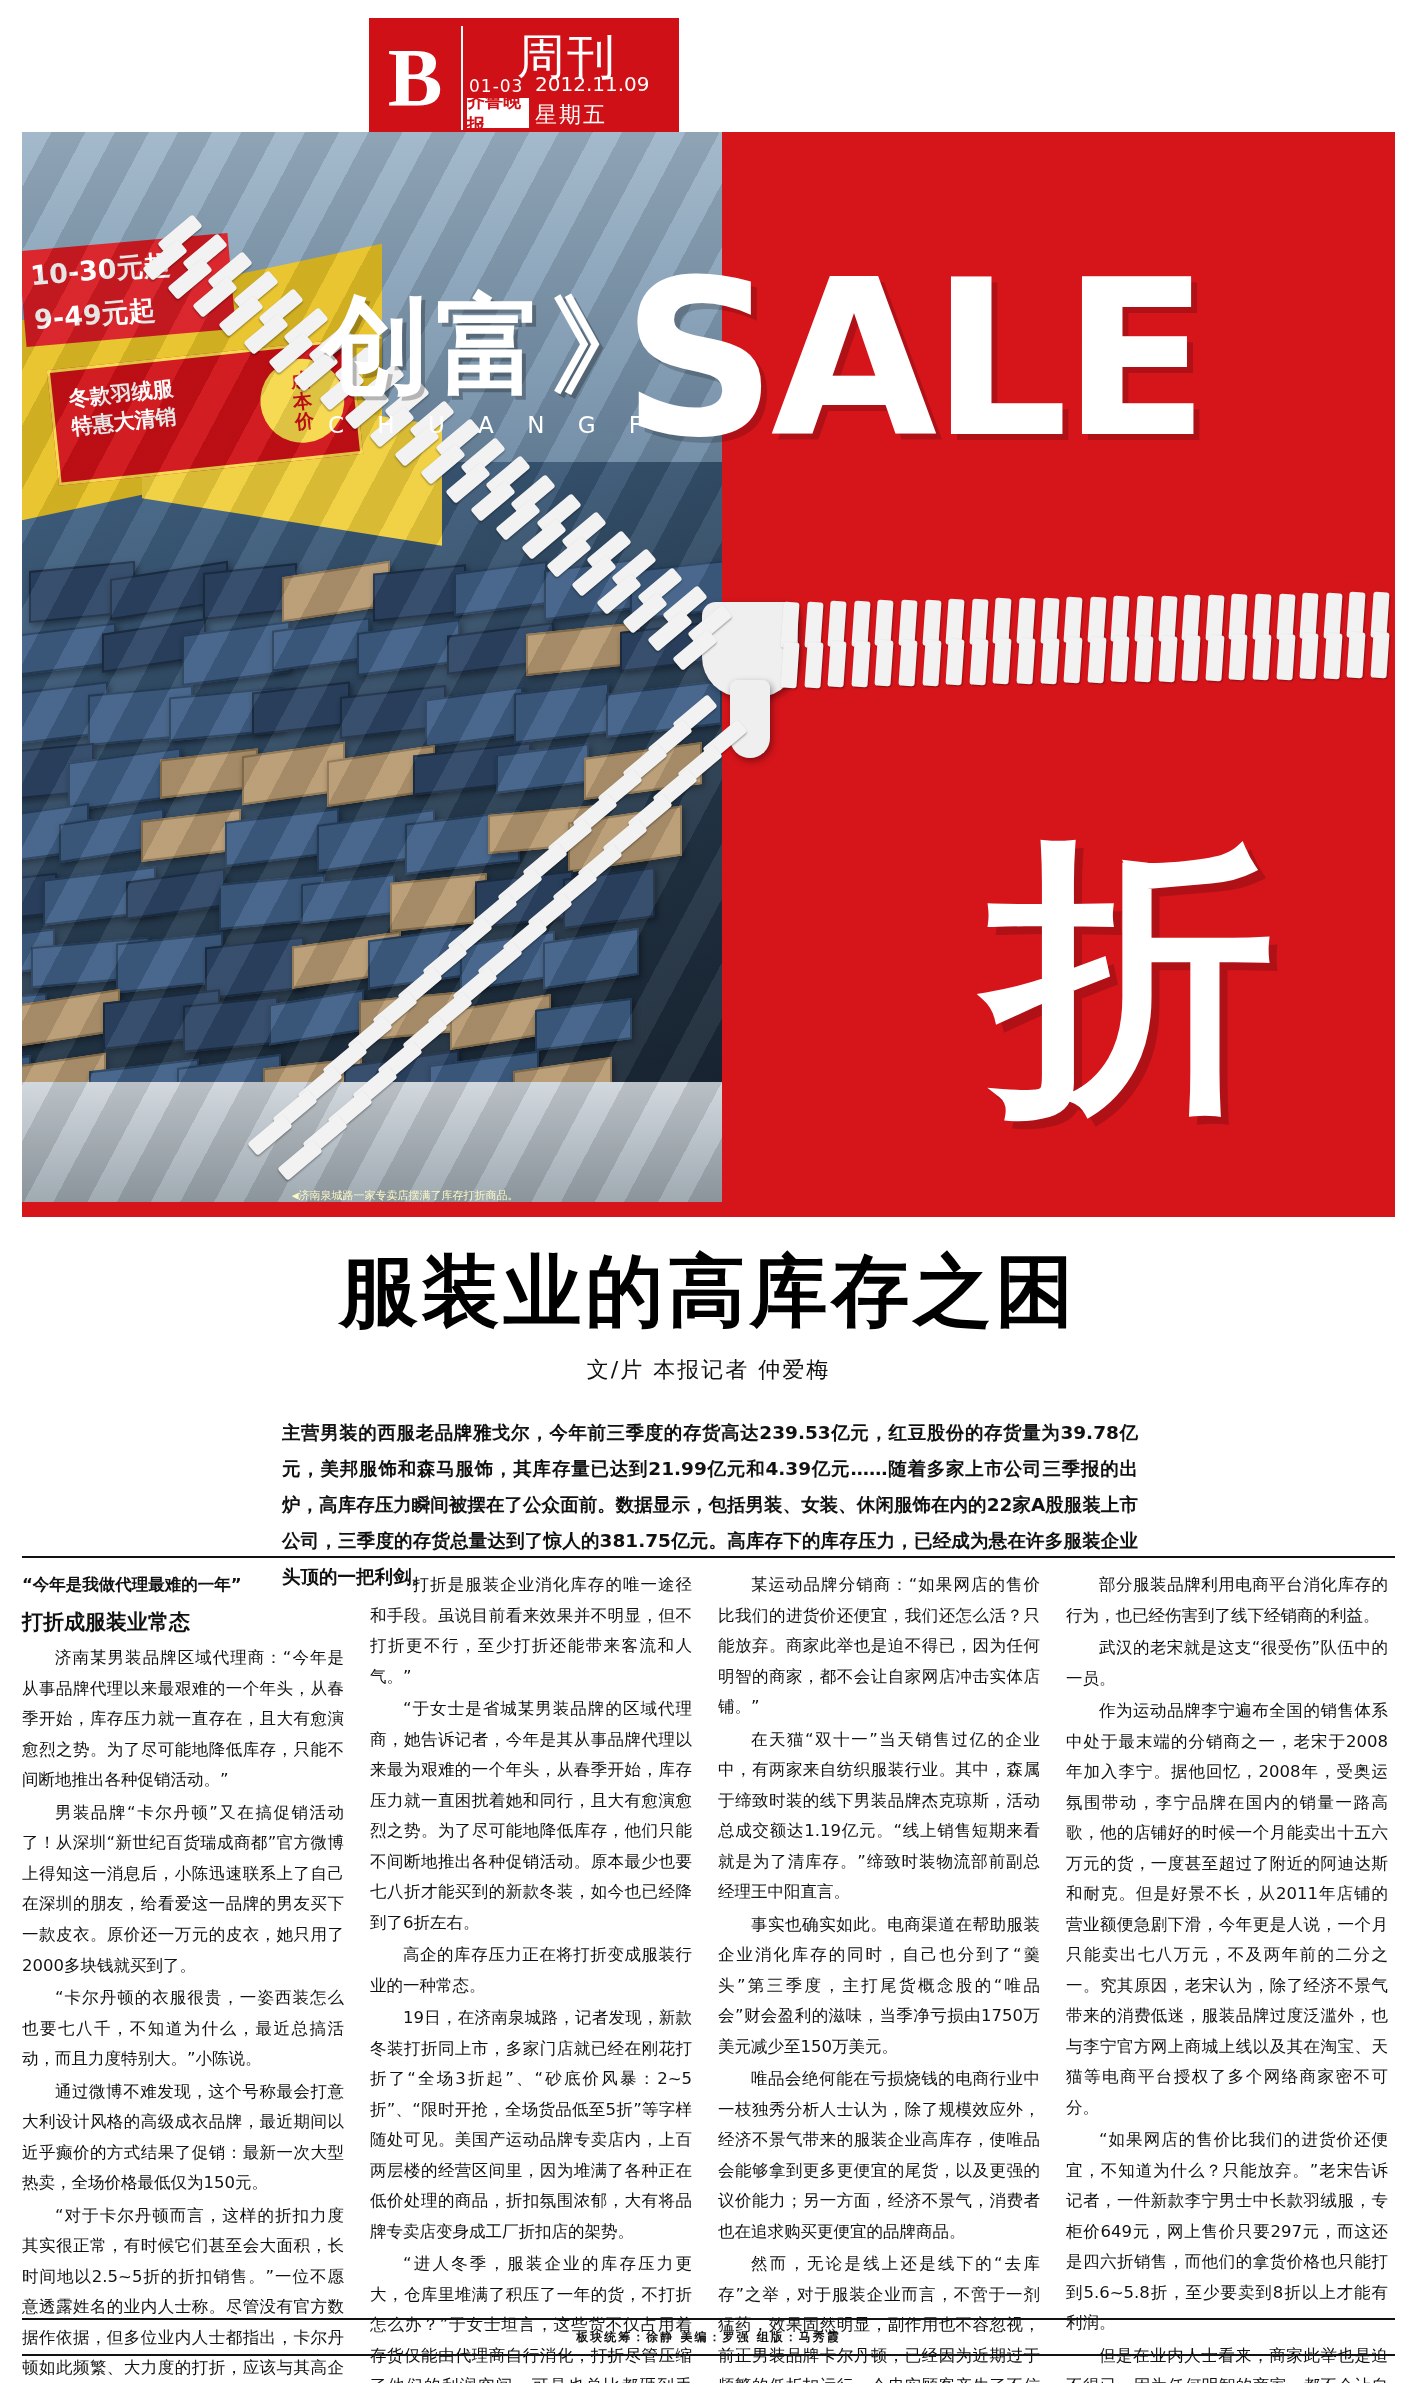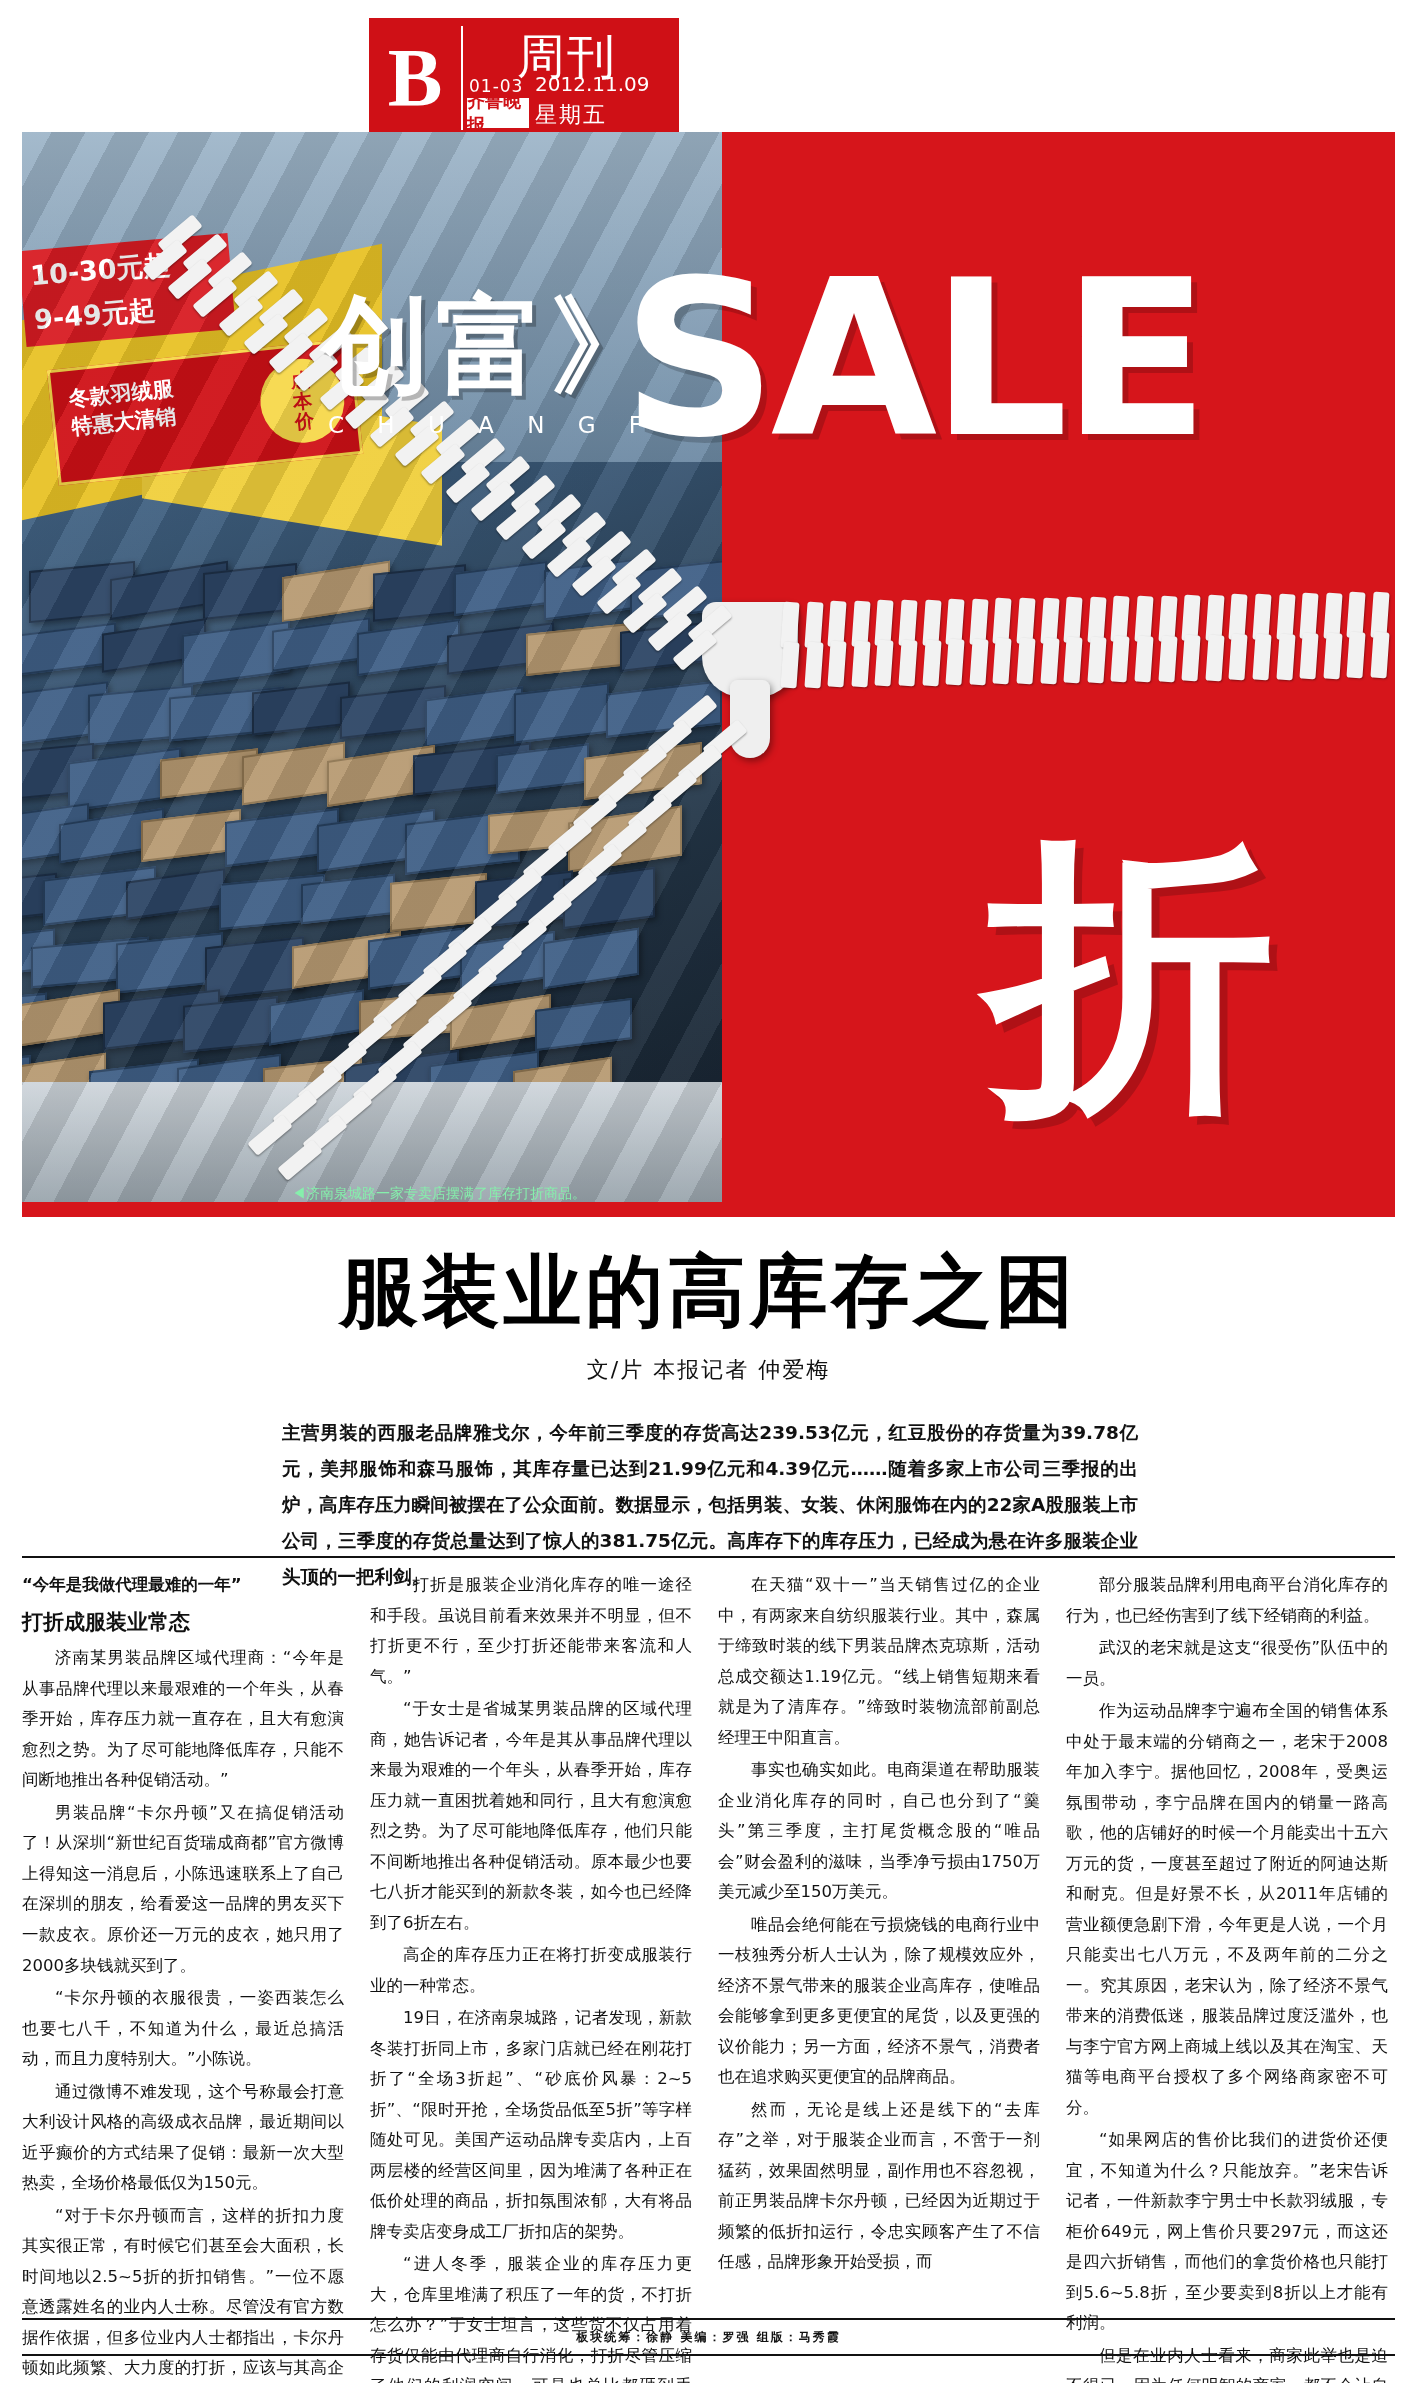--- a/index.html
+++ b/index.html
@@ -39,21 +39,21 @@
   .tooth{position:absolute;width:16px;height:46px;background:#f2f2f2;border-radius:3px;box-shadow:1px 1px 2px rgba(0,0,0,.35);}
   .slider{position:absolute;left:560px;top:430px;width:96px;height:150px;}
   .slider .body{position:absolute;left:0;top:0;width:96px;height:95px;background:#efefef;border-radius:14px 14px 40px 40px;box-shadow:2px 3px 7px rgba(0,0,0,.4);}
   .slider .pull{position:absolute;left:28px;top:78px;width:40px;height:78px;background:#efefef;border-radius:8px 8px 22px 22px;box-shadow:2px 3px 7px rgba(0,0,0,.4);}
 
   .cf{position:absolute;left:300px;top:160px;color:#fff;font-family:"DejaVu Sans",sans-serif;}
   .cf .big{font-size:108px;font-weight:bold;letter-spacing:6px;line-height:1;text-shadow:4px 4px 0 rgba(0,0,0,.25);}
   .cf .pin{font-size:23px;letter-spacing:13px;margin-top:12px;padding-left:6px;}
   .sale{position:absolute;left:600px;top:120px;font-family:"DejaVu Sans",sans-serif;font-size:215px;font-weight:bold;color:#fff;letter-spacing:-6px;line-height:1;text-shadow:6px 6px 0 rgba(0,0,0,.18);}
   .zhe{position:absolute;right:120px;top:700px;font-family:"DejaVu Sans",sans-serif;font-size:290px;font-weight:bold;color:#fff;line-height:1;text-shadow:8px 8px 0 rgba(0,0,0,.18);}
-  .caption{position:absolute;left:270px;bottom:14px;color:#86efac;font-size:14px;font-family:Liberation Sans, sans-serif;}
+  .caption{position:absolute;left:270px;bottom:14px;color:#fef9c3;font-size:11px;font-family:Liberation Mono, monospace;}
 
   
   .headline{position:absolute;top:1240px;left:0;width:1417px;text-align:center;font-family:"DejaVu Sans",sans-serif;font-size:78px;font-weight:bold;letter-spacing:4px;color:#000;}
   .byline{position:absolute;top:1355px;left:0;width:1417px;text-align:center;font-size:22px;font-family:"DejaVu Sans",sans-serif;letter-spacing:2px;}
 
   
   .lead{position:absolute;top:1415px;left:282px;width:856px;font-size:18.5px;line-height:1.95;text-align:justify;font-family:"DejaVu Sans",sans-serif;font-weight:bold;}
 
   .rule{position:absolute;left:22px;width:1373px;height:2px;background:#111;}
 
@@ -344,20 +344,21 @@
       <p>“对于卡尔丹顿而言，这样的折扣力度其实很正常，有时候它们甚至会大面积，长时间地以2.5~5折的折扣销售。”一位不愿意透露姓名的业内人士称。尽管没有官方数据作依据，但多位业内人士都指出，卡尔丹顿如此频繁、大力度的打折，应该与其高企的库存有关。</p>
     </div>
   <div class="col">
       <p>“打折是服装企业消化库存的唯一途径和手段。虽说目前看来效果并不明显，但不打折更不行，至少打折还能带来客流和人气。”</p>
       <p>“于女士是省城某男装品牌的区域代理商，她告诉记者，今年是其从事品牌代理以来最为艰难的一个年头，从春季开始，库存压力就一直困扰着她和同行，且大有愈演愈烈之势。为了尽可能地降低库存，他们只能不间断地推出各种促销活动。原本最少也要七八折才能买到的新款冬装，如今也已经降到了6折左右。</p>
       <p>高企的库存压力正在将打折变成服装行业的一种常态。</p>
       <p>19日，在济南泉城路，记者发现，新款冬装打折同上市，多家门店就已经在刚花打折了“全场3折起”、“砂底价风暴：2~5折”、“限时开抢，全场货品低至5折”等字样随处可见。美国产运动品牌专卖店内，上百两层楼的经营区间里，因为堆满了各种正在低价处理的商品，折扣氛围浓郁，大有将品牌专卖店变身成工厂折扣店的架势。</p>
       <p>“进人冬季，服装企业的库存压力更大，仓库里堆满了积压了一年的货，不打折怎么办？”于女士坦言，这些货不仅占用着存货仅能由代理商自行消化，打折尽管压缩了他们的利润空间，可是也总比都砸到手里，占用资金强。</p>
     </div>
   <div class="col">
+      <p>某运动品牌分销商：“如果网店的售价比我们的进货价还便宜，我们还怎么活？只能放弃。商家此举也是迫不得已，因为任何明智的商家，都不会让自家网店冲击实体店铺。”</p>
       <p>在天猫“双十一”当天销售过亿的企业中，有两家来自纺织服装行业。其中，森属于缔致时装的线下男装品牌杰克琼斯，活动总成交额达1.19亿元。“线上销售短期来看就是为了清库存。”缔致时装物流部前副总经理王中阳直言。</p>
       <p>事实也确实如此。电商渠道在帮助服装企业消化库存的同时，自己也分到了“羹头”第三季度，主打尾货概念股的“唯品会”财会盈利的滋味，当季净亏损由1750万美元减少至150万美元。</p>
       <p>唯品会绝何能在亏损烧钱的电商行业中一枝独秀分析人士认为，除了规模效应外，经济不景气带来的服装企业高库存，使唯品会能够拿到更多更便宜的尾货，以及更强的议价能力；另一方面，经济不景气，消费者也在追求购买更便宜的品牌商品。</p>
       <p>然而，无论是线上还是线下的“去库存”之举，对于服装企业而言，不啻于一剂猛药，效果固然明显，副作用也不容忽视，前正男装品牌卡尔丹顿，已经因为近期过于频繁的低折扣运行，令忠实顾客产生了不信任感，品牌形象开始受损，而</p>
     </div>
   <div class="col">
       <p>部分服装品牌利用电商平台消化库存的行为，也已经伤害到了线下经销商的利益。</p>
       <p>武汉的老宋就是这支“很受伤”队伍中的一员。</p>
       <p>作为运动品牌李宁遍布全国的销售体系中处于最末端的分销商之一，老宋于2008年加入李宁。据他回忆，2008年，受奥运氛围带动，李宁品牌在国内的销量一路高歌，他的店铺好的时候一个月能卖出十五六万元的货，一度甚至超过了附近的阿迪达斯和耐克。但是好景不长，从2011年店铺的营业额便急剧下滑，今年更是人说，一个月只能卖出七八万元，不及两年前的二分之一。究其原因，老宋认为，除了经济不景气带来的消费低迷，服装品牌过度泛滥外，也与李宁官方网上商城上线以及其在淘宝、天猫等电商平台授权了多个网络商家密不可分。</p>
       <p>“如果网店的售价比我们的进货价还便宜，不知道为什么？只能放弃。”老宋告诉记者，一件新款李宁男士中长款羽绒服，专柜价649元，网上售价只要297元，而这还是四六折销售，而他们的拿货价格也只能打到5.6~5.8折，至少要卖到8折以上才能有利润。</p>

